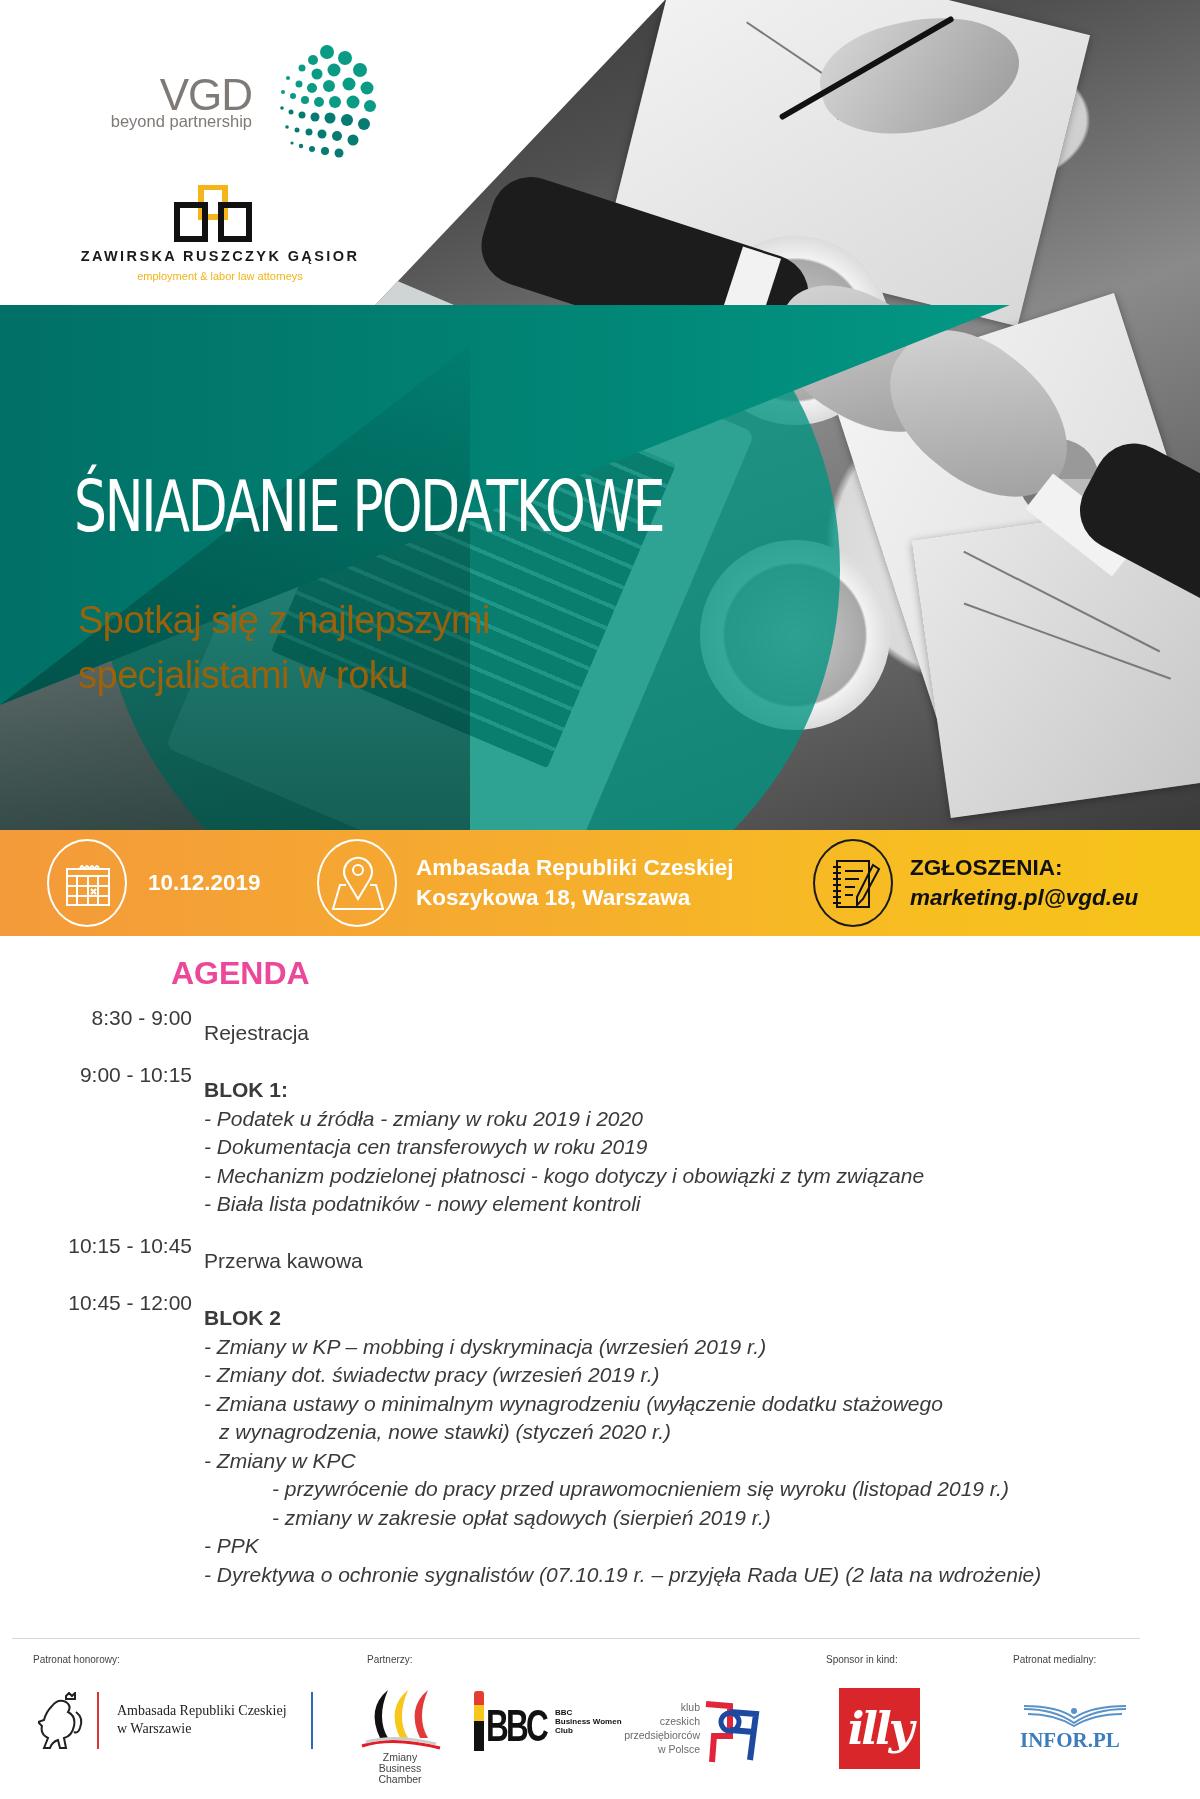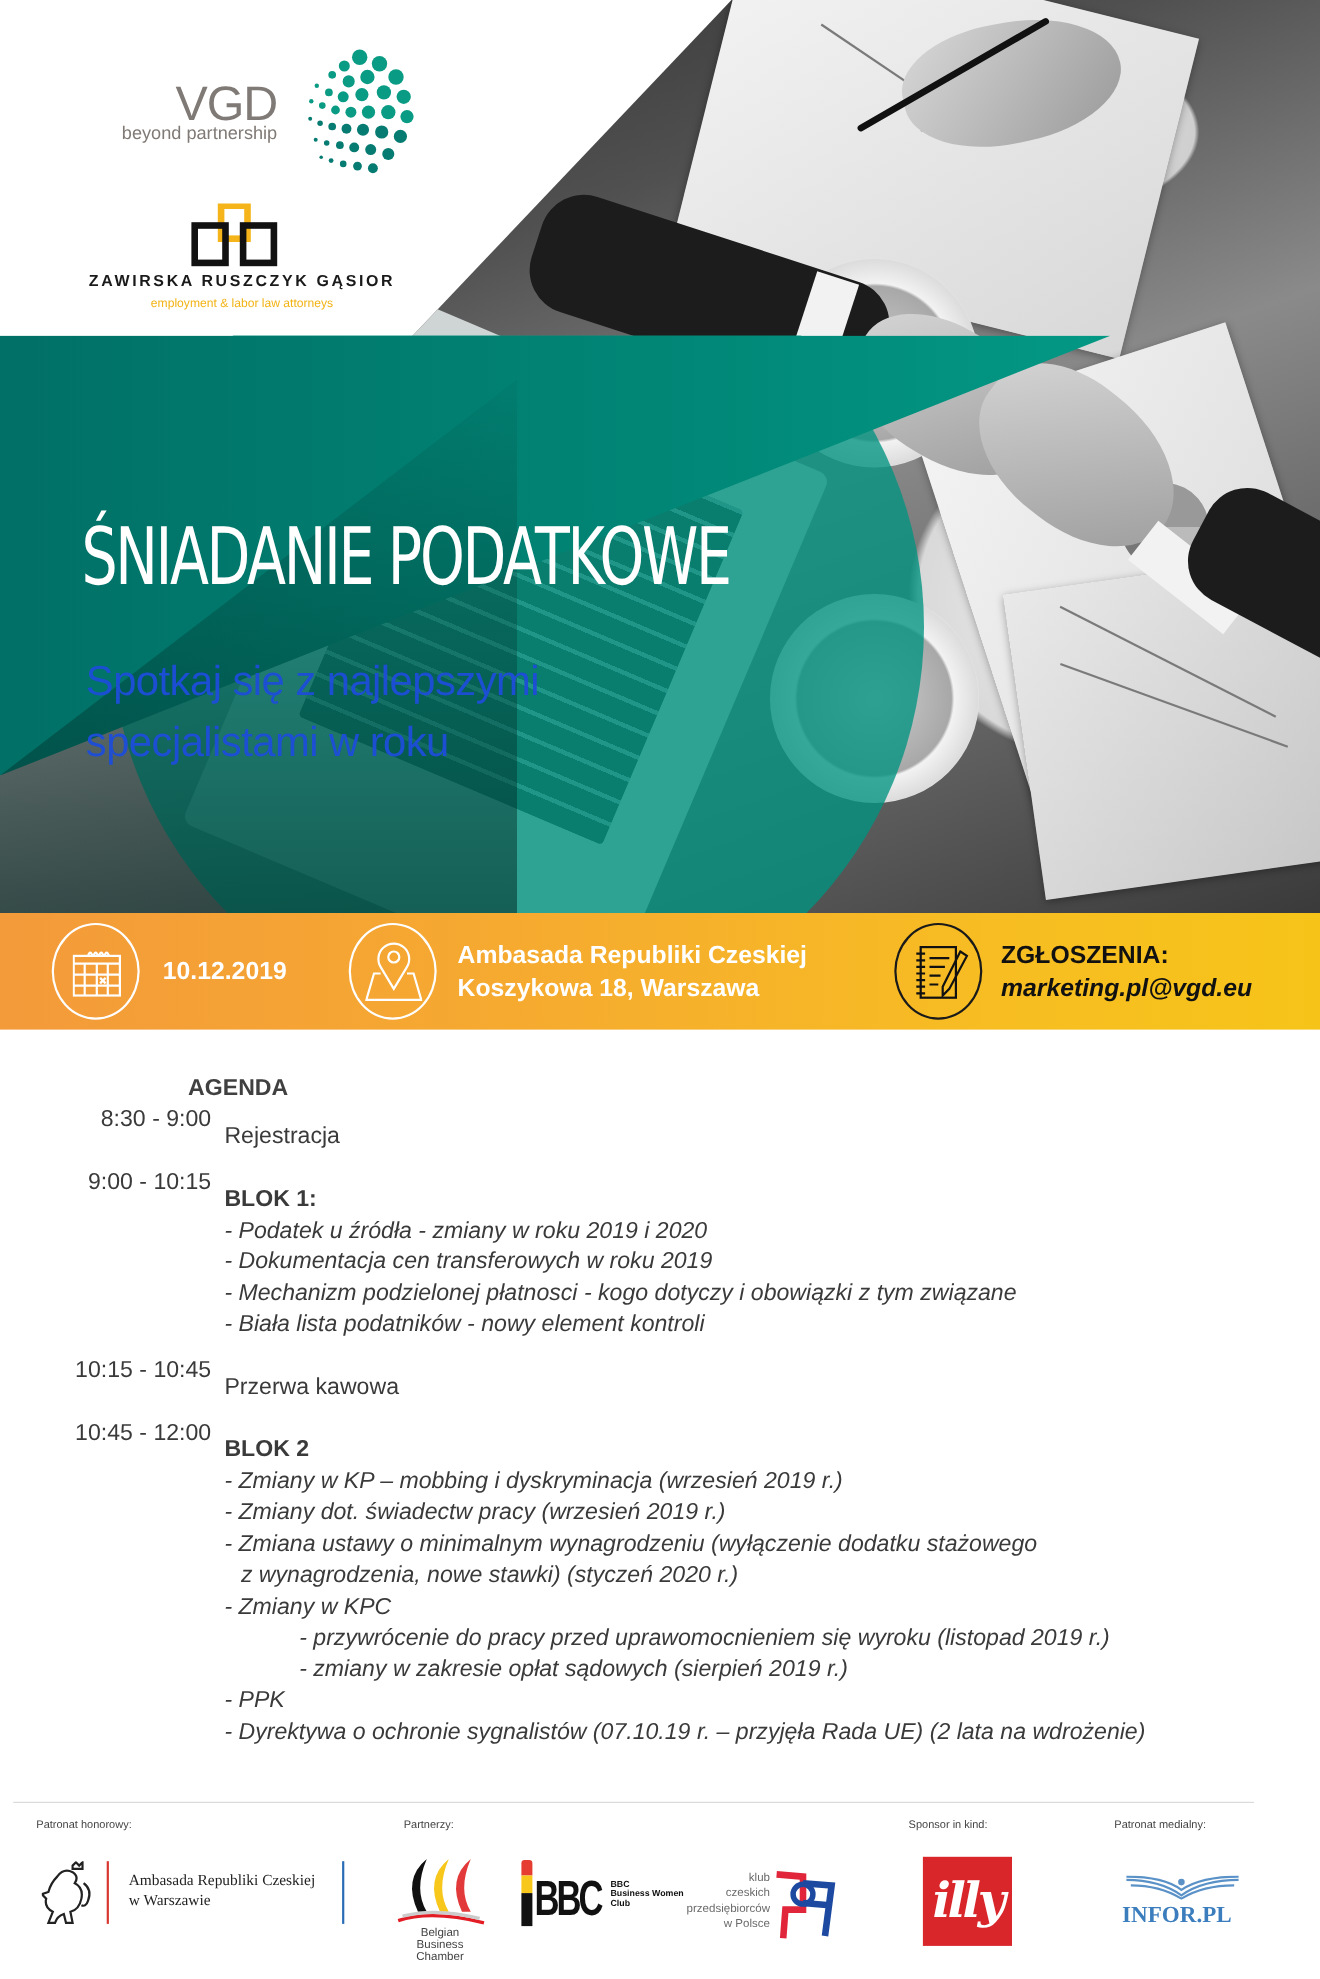--- a/index.html
+++ b/index.html
@@ -59,38 +59,38 @@
   .zrg-name { position: absolute; left: 0; top: 68px; width: 330px; text-align: center; font-size: 14.5px; font-weight: bold; letter-spacing: 2.4px; color: #1a1a1a; white-space: nowrap; }
   .zrg-sub { position: absolute; left: 0; top: 90px; width: 330px; text-align: center; font-size: 11px; color: #f2b315; white-space: nowrap; }
 
   .hero-title {
     position: absolute; left: 74px; top: 470px; color: #ffffff;
     font-family: "DejaVu Sans", sans-serif; font-weight: normal;
     font-size: 72px; letter-spacing: -3px; transform: scaleX(0.72); transform-origin: left top;
     white-space: nowrap; line-height: 1;
   }
   .hero-sub {
-    position: absolute; left: 78px; top: 593px; color: #1d4ed8;
+    position: absolute; left: 78px; top: 593px; color: #a16207;
     font-size: 38px; line-height: 55px; font-weight: normal; letter-spacing: -0.5px;
     font-family: "Liberation Sans", sans-serif; opacity: .96;
   }
 
   
   .infobar {
     position: absolute; left: 0; top: 830px; width: 1200px; height: 106px;
     background: linear-gradient(90deg, #f39a3a 0%, #f6ad2e 45%, #f7bd22 75%, #f6c419 100%);
   }
   .ib-circle { position: absolute; width: 80px; height: 88px; border-radius: 50%; border: 2.5px solid #ffffff; }
   .ib-circle.dark { border-color: #1a1a1a; }
   .ib-text { position: absolute; color: #ffffff; font-weight: bold; font-size: 22.5px; line-height: 30px; white-space: nowrap; }
   .ib-text.dark { color: #111; }
   .ib-email { font-style: italic; }
 
   
-  .agenda-title { position: absolute; left: 171px; top: 955px; font-size: 21px; font-weight: bold; color: #404040; margin-top: 22px; }
+  .agenda-title { position: absolute; left: 171px; top: 955px; font-size: 32px; font-weight: bold; color: #ec4899; }
   .agenda { position: absolute; left: 0; top: 1004px; width: 1200px; font-size: 21px; color: #3a3a3a; }
   .row { position: relative; height: 28.5px; line-height: 28.5px; white-space: nowrap; }
   .row.gap { height: 28.5px; }
   .time { position: absolute; right: 1008px; text-align: right; }
   .evt { position: absolute; left: 204px; margin-top: 15px; }
   .evt.bold { font-weight: bold; }
   .evt.item { font-style: italic; }
   .evt.indent1 { left: 219px; }
   .evt.indent2 { left: 272px; }
 
@@ -344,21 +344,21 @@
 <div class="v-line" style="left:311px;top:1692px;height:57px;background:#2a6bb5"></div>
 
 <svg class="f-logo" style="left:360px;top:1688px" width="82" height="62" viewBox="0 0 82 62">
   <path d="M28 2 q-22 18 -8 48 l8 0 q-12 -20 0 -48z" fill="#111"></path>
   <path d="M48 2 q-22 18 -8 48 l8 0 q-12 -20 0 -48z" fill="#f7c71c"></path>
   <path d="M68 2 q-22 18 -8 48 l8 0 q-12 -20 0 -48z" fill="#e23a3a"></path>
   <path d="M2 58 q30 -10 78 2" stroke="#e31d25" stroke-width="3" fill="none"></path>
   <path d="M6 54 q30 -8 70 2" stroke="#ccc" stroke-width="3" fill="none"></path>
 </svg>
 <div style="position:absolute;left:375px;top:1752px;font-size:10.5px;line-height:11px;color:#444;text-align:center;width:50px">
-  <div>Belgian</div>
+  <div>Zmiany</div>
   <div>Business</div>
   <div>Chamber</div>
 </div>
 
 <div style="position:absolute;left:474px;top:1691px;width:10px;height:14px;background:#e53d32;border-radius:3px 3px 0 0"></div>
 <div style="position:absolute;left:474px;top:1705px;width:10px;height:16px;background:#f7c71c"></div>
 <div style="position:absolute;left:474px;top:1721px;width:10px;height:30px;background:#111"></div>
 <div style="position:absolute;left:486px;top:1700px;font-size:45px;font-weight:bold;color:#111;letter-spacing:-4px;transform:scaleX(.7);transform-origin:left top;line-height:52px">BBC</div>
 <div class="bbc-text" style="left:555px;top:1708px">
   <div>BBC</div>

